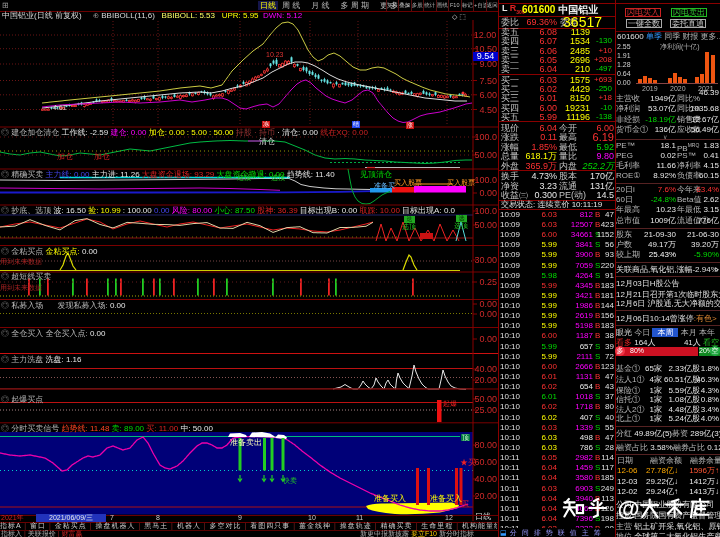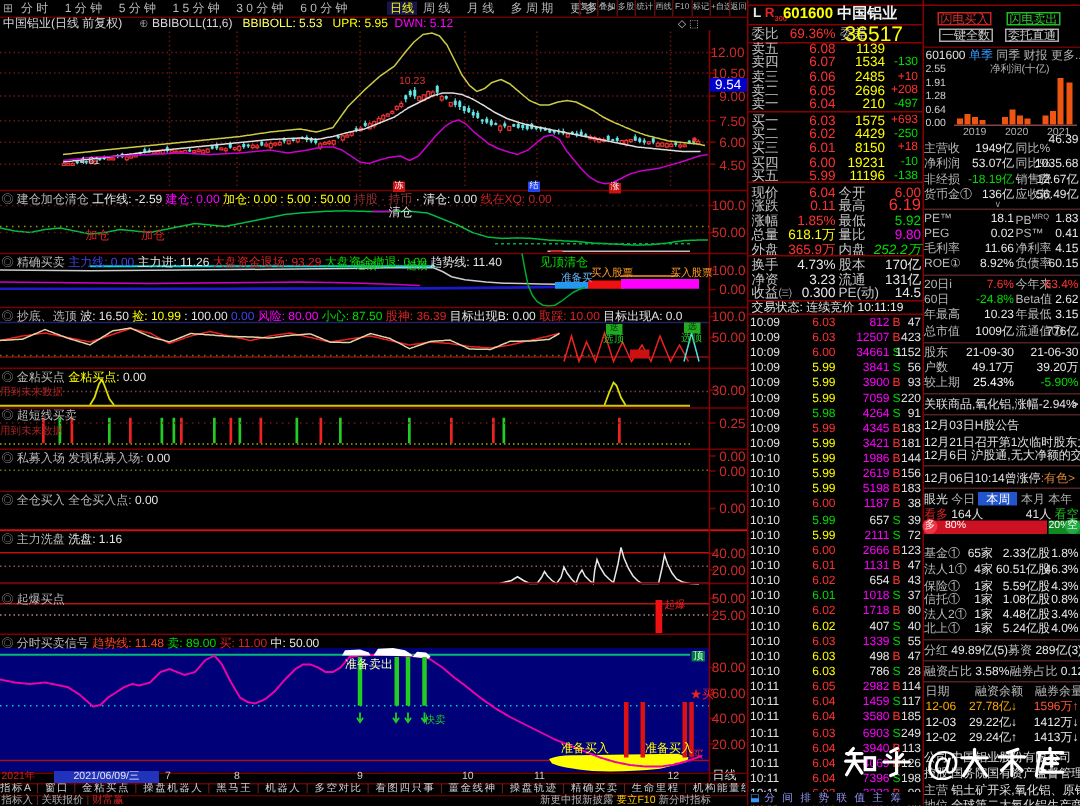--- a/index.html
+++ b/index.html
@@ -1,19 +1,18 @@
 <!DOCTYPE html>
 <html><head><meta charset="utf-8"><style>
 *{margin:0;padding:0;box-sizing:border-box;}
 body{background:#000;font-family:"Liberation Sans",sans-serif;}
 #root{position:relative;width:720px;height:537px;background:#000;overflow:hidden;}
 </style></head><body>
 <div id="root">
 <div style="position:absolute;left:2px;top:1px;font-size:8px;line-height:9px;color:#999;white-space:nowrap;">⊞</div>
-<div style="position:absolute;left:14px;top:1px;font-size:8px;line-height:9px;color:#b9b9b9;white-space:nowrap;letter-spacing:2.2px;">分时&nbsp; 1分钟&nbsp; 5分钟&nbsp; 15分钟&nbsp; 30分钟&nbsp; 60分钟&nbsp; </div>
 <div style="position:absolute;left:258px;top:1px;font-size:8px;line-height:9px;color:#ffff00;white-space:nowrap;background:#15154a;padding:0 2px;"><span style="color:#ffff00;">日线</span></div>
 <div style="position:absolute;left:282px;top:1px;font-size:8px;line-height:9px;color:#b9b9b9;white-space:nowrap;letter-spacing:2.2px;">周线&nbsp; 月线&nbsp; 多周期&nbsp; 更多 &gt;</div>
 <div style="position:absolute;left:385.5px;top:0px;width:12.5px;height:11px;border-left:1px solid #551111;color:#b9b9b9;font-size:5.5px;line-height:11px;text-align:center;overflow:hidden;white-space:nowrap;">复权</div>
 <div style="position:absolute;left:398.0px;top:0px;width:12.5px;height:11px;border-left:1px solid #551111;color:#b9b9b9;font-size:5.5px;line-height:11px;text-align:center;overflow:hidden;white-space:nowrap;">叠加</div>
 <div style="position:absolute;left:410.5px;top:0px;width:12.5px;height:11px;border-left:1px solid #551111;color:#b9b9b9;font-size:5.5px;line-height:11px;text-align:center;overflow:hidden;white-space:nowrap;">多股</div>
 <div style="position:absolute;left:423.0px;top:0px;width:12.5px;height:11px;border-left:1px solid #551111;color:#b9b9b9;font-size:5.5px;line-height:11px;text-align:center;overflow:hidden;white-space:nowrap;">统计</div>
 <div style="position:absolute;left:435.5px;top:0px;width:12.5px;height:11px;border-left:1px solid #551111;color:#b9b9b9;font-size:5.5px;line-height:11px;text-align:center;overflow:hidden;white-space:nowrap;">画线</div>
 <div style="position:absolute;left:448.0px;top:0px;width:12.5px;height:11px;border-left:1px solid #551111;color:#b9b9b9;font-size:5.5px;line-height:11px;text-align:center;overflow:hidden;white-space:nowrap;">F10</div>
 <div style="position:absolute;left:460.5px;top:0px;width:12.5px;height:11px;border-left:1px solid #551111;color:#b9b9b9;font-size:5.5px;line-height:11px;text-align:center;overflow:hidden;white-space:nowrap;">标记</div>
 <div style="position:absolute;left:473.0px;top:0px;width:12.5px;height:11px;border-left:1px solid #551111;color:#b9b9b9;font-size:5.5px;line-height:11px;text-align:center;overflow:hidden;white-space:nowrap;">+自选</div>
@@ -457,21 +456,21 @@
 <div style="position:absolute;left:447px;top:179px;font-size:7px;line-height:8px;color:#ff9922;white-space:nowrap;">买入股票</div>
 <div style="position:absolute;left:1px;top:206px;font-size:8px;line-height:9px;color:#c0c0c0;white-space:nowrap;"><span style="color:#8a8a8a;">◎ </span><span style="color:#b9b9b9;">抄底、选顶 </span><span style="color:#e5e5e5;">波: 16.50 </span><span style="color:#ffff00;">捡: 10.99 </span><span style="color:#e5e5e5;">: 100.00 </span><span style="color:#4444ee;">0.00 </span><span style="color:#ff00ff;">风险: 80.00 </span><span style="color:#00dd00;">小心: 87.50 </span><span style="color:#dd2222;">股神: 36.39 </span><span style="color:#e5e5e5;">目标出现B: 0.00 </span><span style="color:#dd2222;">取踩: 10.00 </span><span style="color:#e5e5e5;">目标出现A: 0.0</span></div>
 <div style="position:absolute;left:404px;top:216px;width:11px;height:7px;background:#22aa22;color:#003300;font-size:6px;line-height:7px;text-align:center;overflow:hidden;">迭</div>
 <div style="position:absolute;left:402px;top:223px;font-size:7px;line-height:8px;color:#22cc22;white-space:nowrap;">选顶</div>
 <div style="position:absolute;left:456px;top:214.5px;width:11px;height:7px;background:#22aa22;color:#003300;font-size:6px;line-height:7px;text-align:center;overflow:hidden;">选</div>
 <div style="position:absolute;left:454px;top:222px;font-size:7px;line-height:8px;color:#22cc22;white-space:nowrap;">选顶</div>
 <div style="position:absolute;left:1px;top:247px;font-size:8px;line-height:9px;color:#c0c0c0;white-space:nowrap;"><span style="color:#8a8a8a;">◎ </span><span style="color:#b9b9b9;">金粘买点 </span><span style="color:#ffff00;">金粘买点: </span><span style="color:#e5e5e5;">0.00</span></div>
 <div style="position:absolute;left:0px;top:258px;font-size:7px;line-height:8px;color:#aa2222;white-space:nowrap;">用到未来数据</div>
 <div style="position:absolute;left:1px;top:272px;font-size:8px;line-height:9px;color:#c0c0c0;white-space:nowrap;"><span style="color:#8a8a8a;">◎ </span><span style="color:#b9b9b9;">超短线买卖</span></div>
 <div style="position:absolute;left:0px;top:284px;font-size:7px;line-height:8px;color:#aa2222;white-space:nowrap;">用到未来数据</div>
-<div style="position:absolute;left:1px;top:301px;font-size:8px;line-height:9px;color:#c0c0c0;white-space:nowrap;"><span style="color:#8a8a8a;">◎ </span><span style="color:#b9b9b9;">私募入场 </span><span style="color:#b9b9b9;">发现私募入场: </span><span style="color:#e5e5e5;">0.00</span></div>
+<div style="position:absolute;left:1px;top:301px;font-size:8px;line-height:9px;color:#c0c0c0;white-space:nowrap;"><span style="color:#8a8a8a;">◎ </span><span style="color:#b9b9b9;">私募入场 </span><span style="color:#b9b9b9;margin-left:12px;">发现私募入场: </span><span style="color:#e5e5e5;">0.00</span></div>
 <div style="position:absolute;left:1px;top:329px;font-size:8px;line-height:9px;color:#c0c0c0;white-space:nowrap;"><span style="color:#8a8a8a;">◎ </span><span style="color:#b9b9b9;">全仓买入 </span><span style="color:#b9b9b9;">全仓买入点: </span><span style="color:#e5e5e5;">0.00</span></div>
 <div style="position:absolute;left:1px;top:355px;font-size:8px;line-height:9px;color:#c0c0c0;white-space:nowrap;"><span style="color:#8a8a8a;">◎ </span><span style="color:#b9b9b9;">主力洗盘 </span><span style="color:#e5e5e5;">洗盘: 1.16</span></div>
 <div style="position:absolute;left:1px;top:394.5px;font-size:8px;line-height:9px;color:#c0c0c0;white-space:nowrap;"><span style="color:#8a8a8a;">◎ </span><span style="color:#b9b9b9;">起爆买点</span></div>
 <div style="position:absolute;left:443px;top:400px;font-size:7px;line-height:8px;color:#ee2222;white-space:nowrap;">起爆</div>
 <div style="position:absolute;left:1px;top:424px;font-size:8px;line-height:9px;color:#c0c0c0;white-space:nowrap;"><span style="color:#8a8a8a;">◎ </span><span style="color:#b9b9b9;">分时买卖信号 </span><span style="color:#ff4422;">趋势线: 11.48 </span><span style="color:#00dd00;">卖: </span><span style="color:#00dd00;">89.00 </span><span style="color:#dd2222;">买: </span><span style="color:#dd2222;">11.00 </span><span style="color:#e5e5e5;">中: 50.00</span></div>
 <div style="position:absolute;left:230px;top:438px;font-size:8px;line-height:9px;color:#ffffbb;white-space:nowrap;">准备卖出</div>
 <div style="position:absolute;left:283px;top:477px;font-size:7px;line-height:8px;color:#22cc22;white-space:nowrap;">快卖</div>
 <div style="position:absolute;left:374px;top:494px;font-size:8px;line-height:9px;color:#ffff00;white-space:nowrap;">准备买入</div>
 <div style="position:absolute;left:430px;top:494px;font-size:8px;line-height:9px;color:#ffff00;white-space:nowrap;">准备买入</div>
 <div style="position:absolute;left:461px;top:434px;width:9px;height:7px;background:#007744;color:#ccffcc;font-size:7px;line-height:8px;text-align:center;">顶</div>

